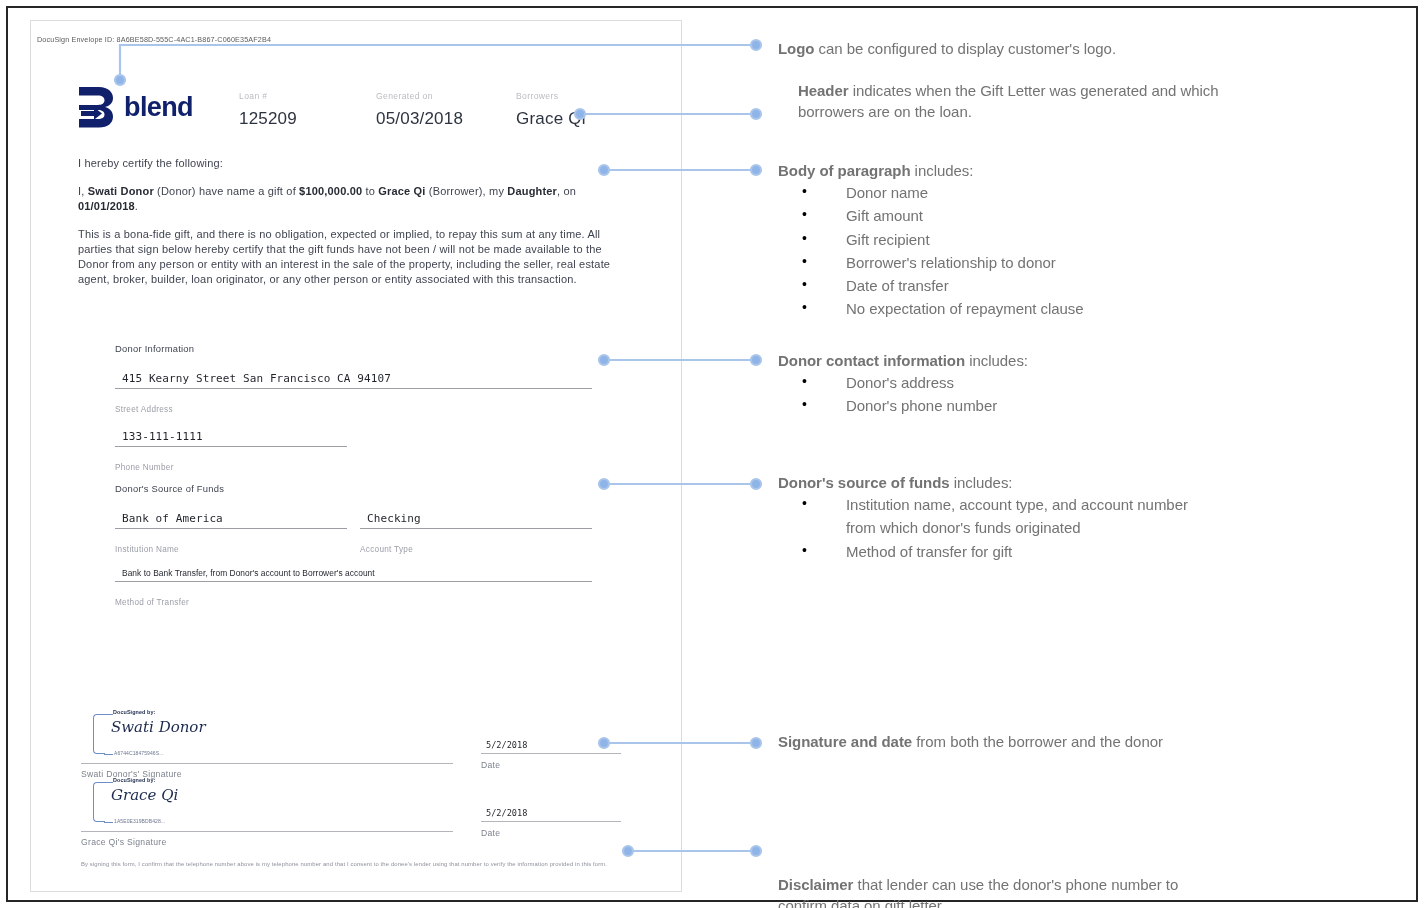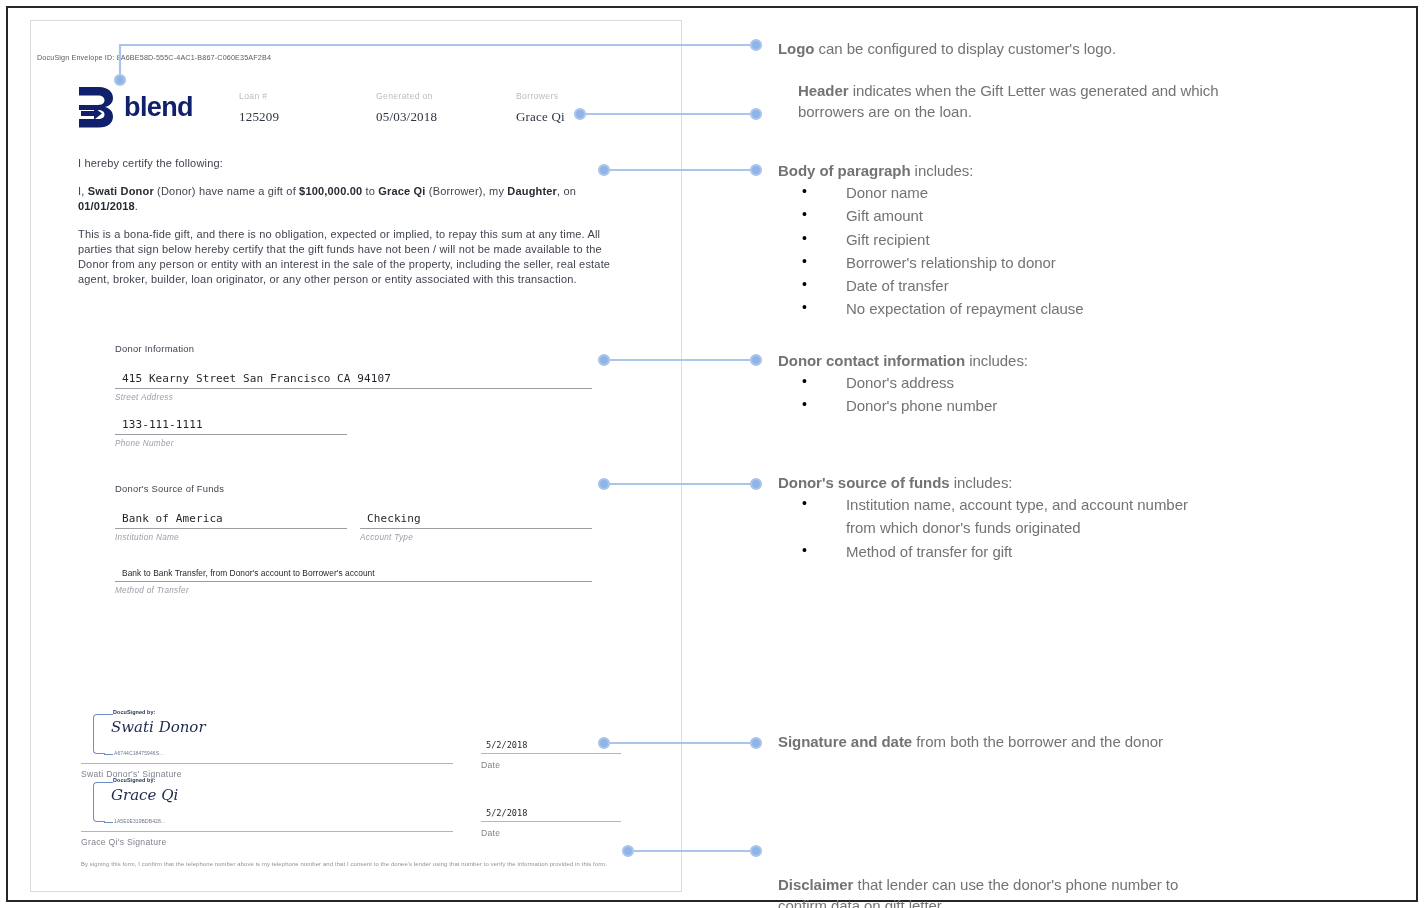--- a/index.html
+++ b/index.html
@@ -22,21 +22,21 @@
   #doc {
     position: absolute;
     left: 22px; top: 12px;
     width: 652px; height: 872px;
     background: #ffffff;
     border: 1px solid #dcdcdc;
     overflow: hidden;
   }
   .envid {
     position: absolute;
-    left: 6px; top: 32px;
+    left: 6px; top: 14px;
     font-size: 7.2px;
     color: #5b5b5b;
     letter-spacing: 0.15px;
     white-space: nowrap;
     font-family: "Liberation Sans", sans-serif;
   }
 
   
   #docheader { position: absolute; left: 0; top: 52px; width: 100%; height: 70px; }
   #logo { position: absolute; left: 44px; top: 12px; display: flex; align-items: center; }
@@ -51,25 +51,24 @@
   }
   .hdr-field { position: absolute; }
   .hdr-label {
     font-size: 8.6px;
     color: #b9bcc4;
     letter-spacing: 0.35px;
     margin-bottom: 8px;
     white-space: nowrap;
   }
   .hdr-value {
-    font-size: 13px;
+    font-size: 17px;
     color: #2d3340;
     letter-spacing: 0.2px;
     white-space: nowrap;
-    font-family: Liberation Serif, serif;
   }
   #f-loan { left: 208px; top: 18px; }
   #f-gen  { left: 345px; top: 18px; }
   #f-bor  { left: 485px; top: 18px; }
 
   
   #body { position: absolute; left: 47px; top: 135px; width: 560px; }
   .para {
     font-size: 11px;
     line-height: 15px;
@@ -102,22 +101,21 @@
   .field-value.sans {
     font-family: Liberation Sans, sans-serif;
     font-size: 8.4px;
     letter-spacing: 0.05px;
   }
   .field-rule { border-bottom: 1px solid #9c9ea3; height: 0; }
   .field-label {
     font-size: 8.2px;
     color: #9a9ea7;
     letter-spacing: 0.3px;
-    margin-top: 4px;
-    font-style: italic;
+    margin-top: 16px;
   }
 
   
   #sigblock { position: absolute; left: 50px; top: 690px; width: 560px; }
   .sigrow { position: relative; height: 70px; }
   .ds-stamp { position: absolute; left: 12px; top: 0; width: 150px; }
   .ds-bracket {
     position: absolute; left: 0; top: 3px;
     width: 12px; height: 40px;
     border-left: 1px solid #6f8ec6;

